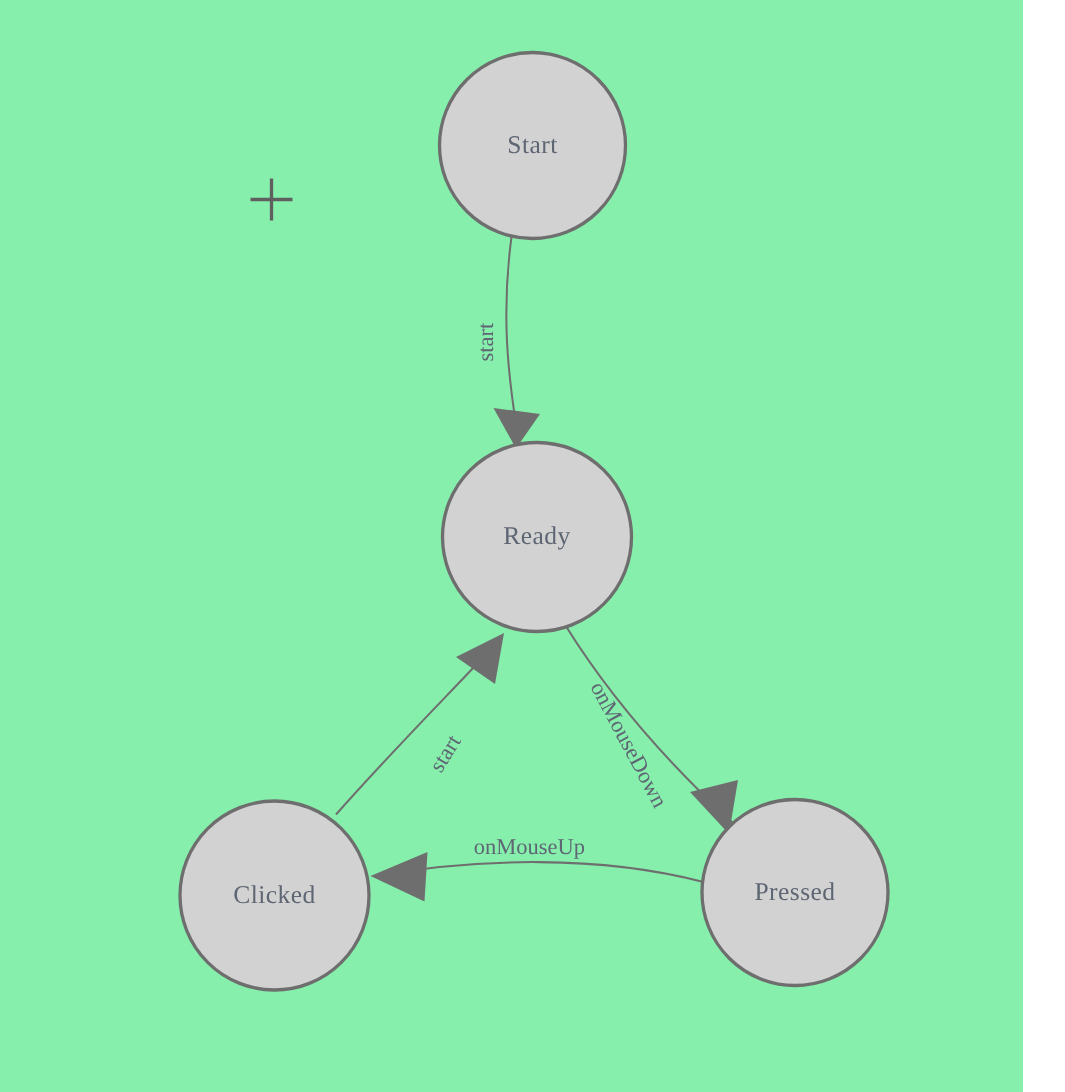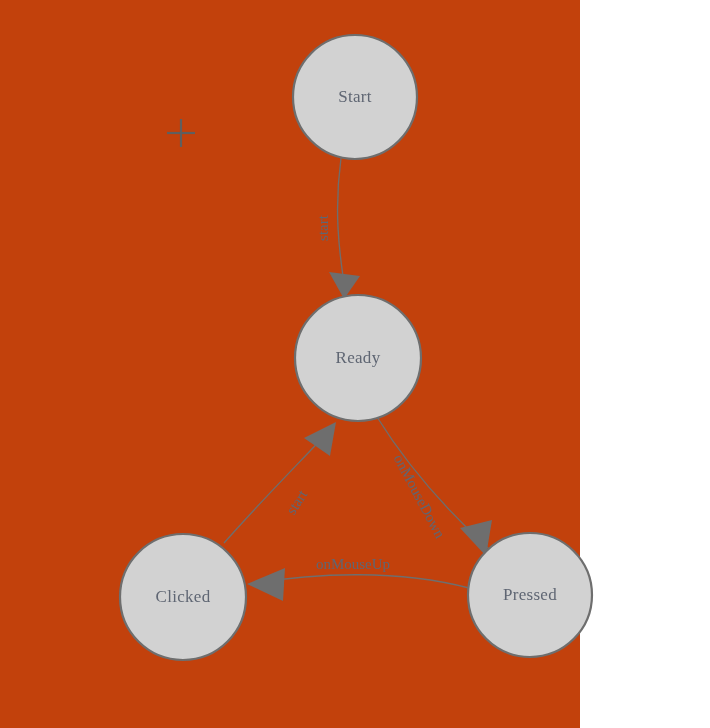--- a/index.html
+++ b/index.html
@@ -8,23 +8,23 @@
     background: #ffffff;
   }
   body {
     width: 710px;
     height: 728px;
     overflow: hidden;
     font-family: "Liberation Serif", "DejaVu Serif", serif;
   }
   #canvas {
     position: relative;
-    width: 580px;
+    width: 682px;
     height: 728px;
-    background: #c2410c;
+    background: #86efac;
   }
   #graph-svg {
     position: absolute;
     left: 0;
     top: 0;
     width: 710px;
     height: 728px;
   }
   .node-circle {
     fill: #d2d2d2;

